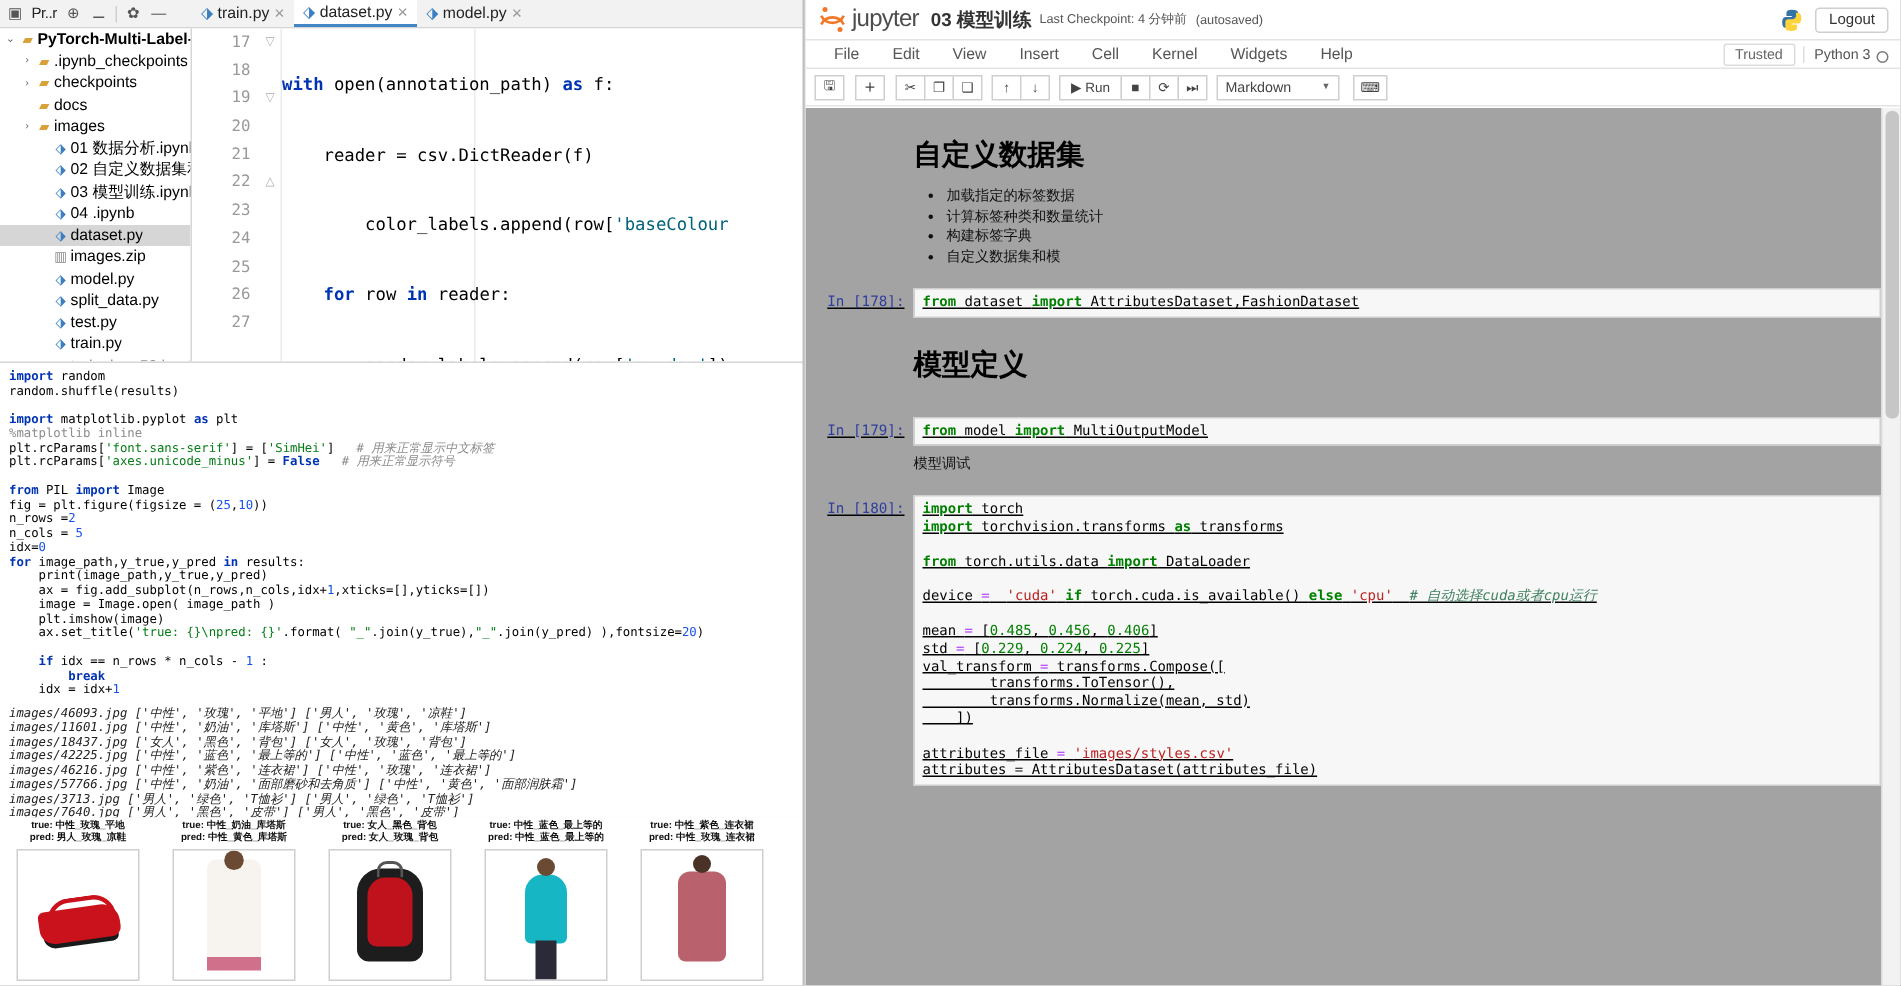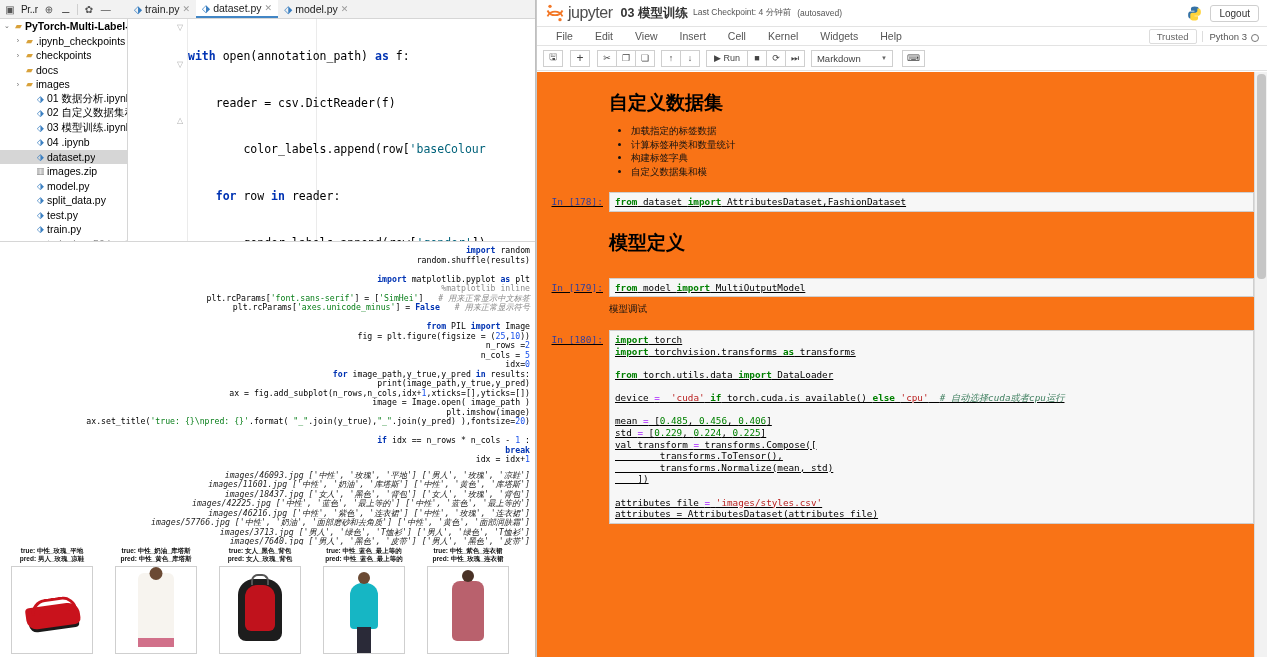--- a/index.html
+++ b/index.html
@@ -60,21 +60,21 @@
         white-space:pre; overflow:hidden; }
   .code-area .ln { height:18.7px; line-height:18.7px; }
   .kw  { color:#0033b3; font-weight:bold; }
   .fn  { color:#00627a; }
   .editor-vline { position:absolute; top:0; bottom:0; width:1px; background:#ebebeb; }
 
   
   .console { position:absolute; left:0; top:241px; width:536px; height:304px;
         background:#ffffff; border-top:1px solid #d6d6d6; overflow:hidden;
         font-family:"DejaVu Sans Mono", monospace; font-size:8.2px;
-        line-height:9.5px; padding:4px 6px;text-align:right; }
+        line-height:9.5px; padding:4px 6px; }
   .console .c-in { white-space:pre; }
   .cm  { color:#8c8c8c; font-style:italic; }
   .ckw { color:#0033b3; font-weight:bold; }
   .cst { color:#067d17; }
   .cnum{ color:#1750eb; }
   .cmagic { color:#8c8c8c; }
   .out-block { margin-top:6px; color:#222;font-style:italic; }
   .out-block div { white-space:pre; }
 
   
@@ -156,21 +156,21 @@
   .tbtn { height:17px; min-width:20px; border:1px solid #cfcfcf; background:#fff;
         display:flex; align-items:center; justify-content:center; font-size:9px;
         color:#444; padding:0 4px; margin-right:-1px; }
   .tbtn.single { margin-right:0; }
   .tsel { height:17px; border:1px solid #cfcfcf; background:#fff; font-size:9.5px;
         color:#444; display:flex; align-items:center; justify-content:space-between;
         width:82px; padding:0 5px; }
   .tsel .cv { font-size:6px; color:#666; }
 
   .nb-body { position:absolute; left:0; top:72px; right:13px; bottom:0;
-        overflow:hidden; background:#f97316; }
+        overflow:hidden; background:#a3a3a3; }
   .nb-inner { width:100%; padding-left:12px; }
 
   .cellrow { display:flex; align-items:flex-start;text-decoration:underline; }
   .prompt { width:60px; flex:0 0 60px; text-align:right; padding-right:6px;
         font-family:"DejaVu Sans Mono", monospace; font-size:9.5px; color:#303f9f;
         padding-top:4px; }
   .md-cell { padding:6px 0 6px 60px; }
   .md-cell h1 { font-size:19px; margin:12px 0 8px 0; color:#000; font-weight:bold; }
   .md-cell ul { margin:0 0 0 14px; padding:0 0 0 8px; }
   .md-cell li { font-size:9.5px; line-height:13.5px; color:#111; }
@@ -306,20 +306,33 @@
       <div class="etab">
           <span class="py-ic">⬗</span>
           <span>model.py</span>
           <span class="x">✕</span>
         </div>
     </div>
 
     <div class="editor">
       <div class="editor-vline" style="left:59px"></div>
       <div class="editor-vline" style="left:188px"></div>
+      <div class="gutter">
+        <div>17</div>
+        <div>18</div>
+        <div>19</div>
+        <div>20</div>
+        <div>21</div>
+        <div>22</div>
+        <div>23</div>
+        <div>24</div>
+        <div>25</div>
+        <div>26</div>
+        <div>27</div>
+      </div>
       <div class="foldcol">
         <div>▽</div>
         <div></div>
         <div>▽</div>
         <div></div>
         <div></div>
         <div>△</div>
         <div></div>
         <div></div>
         <div></div>

